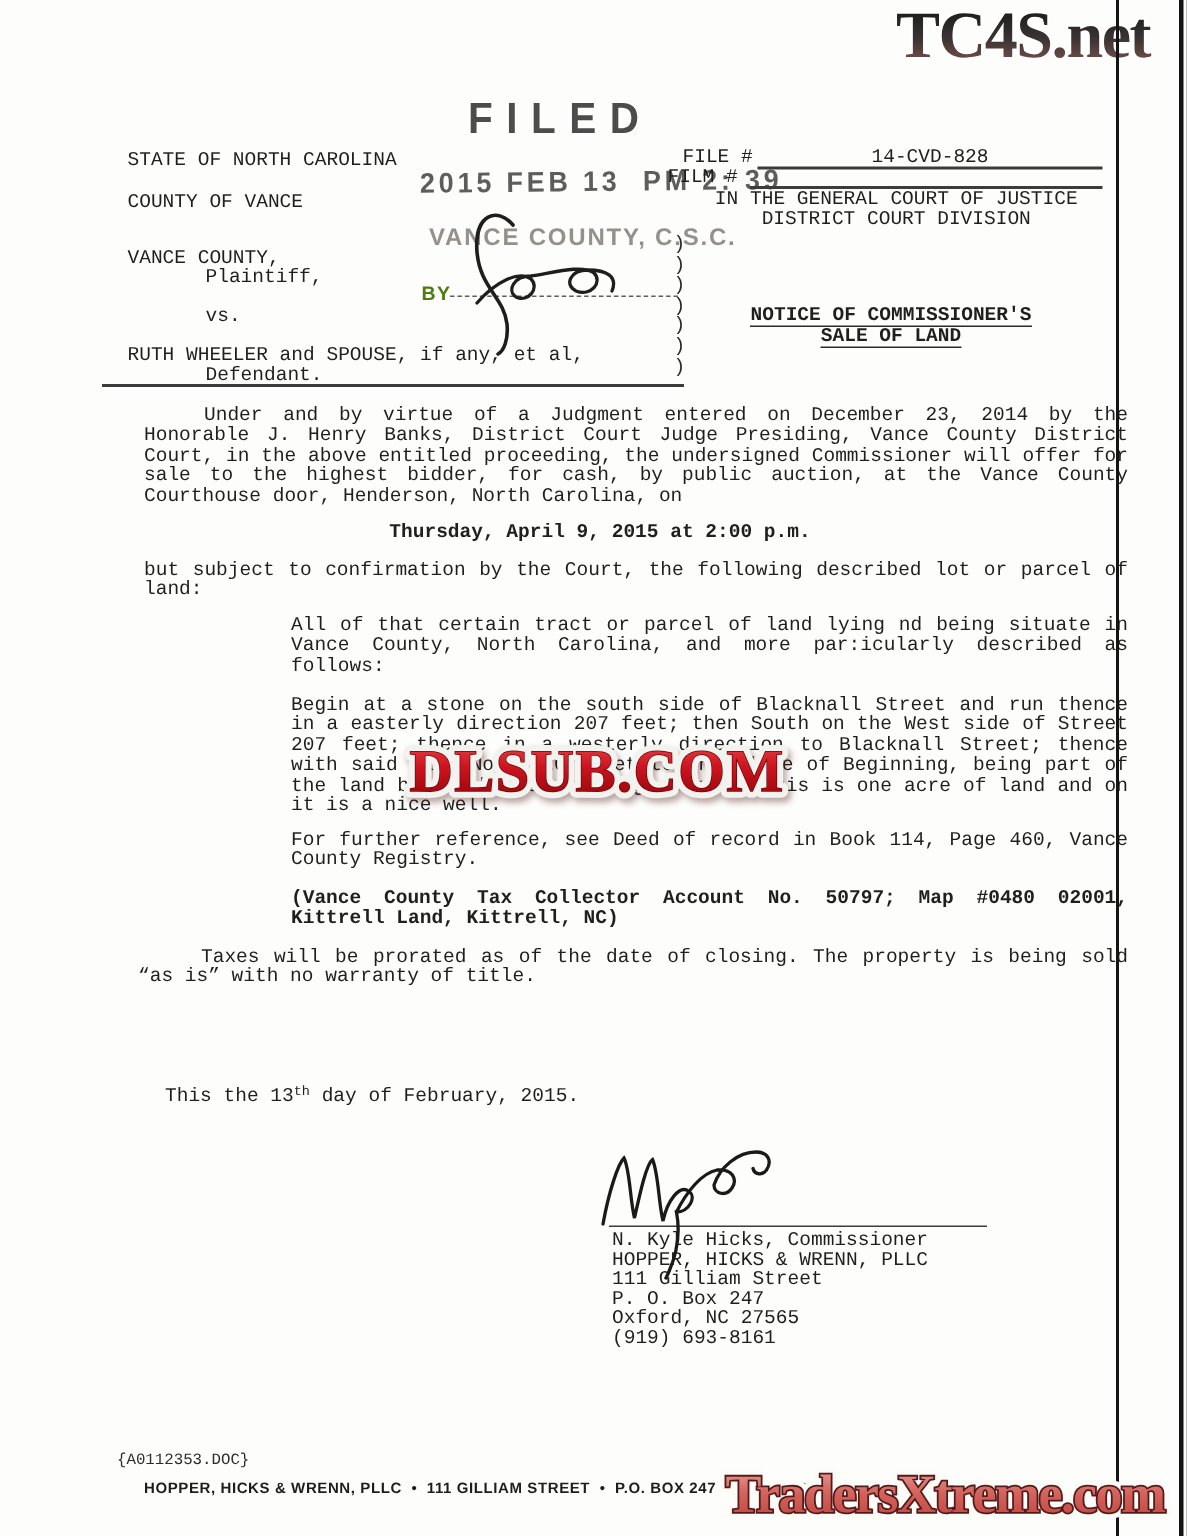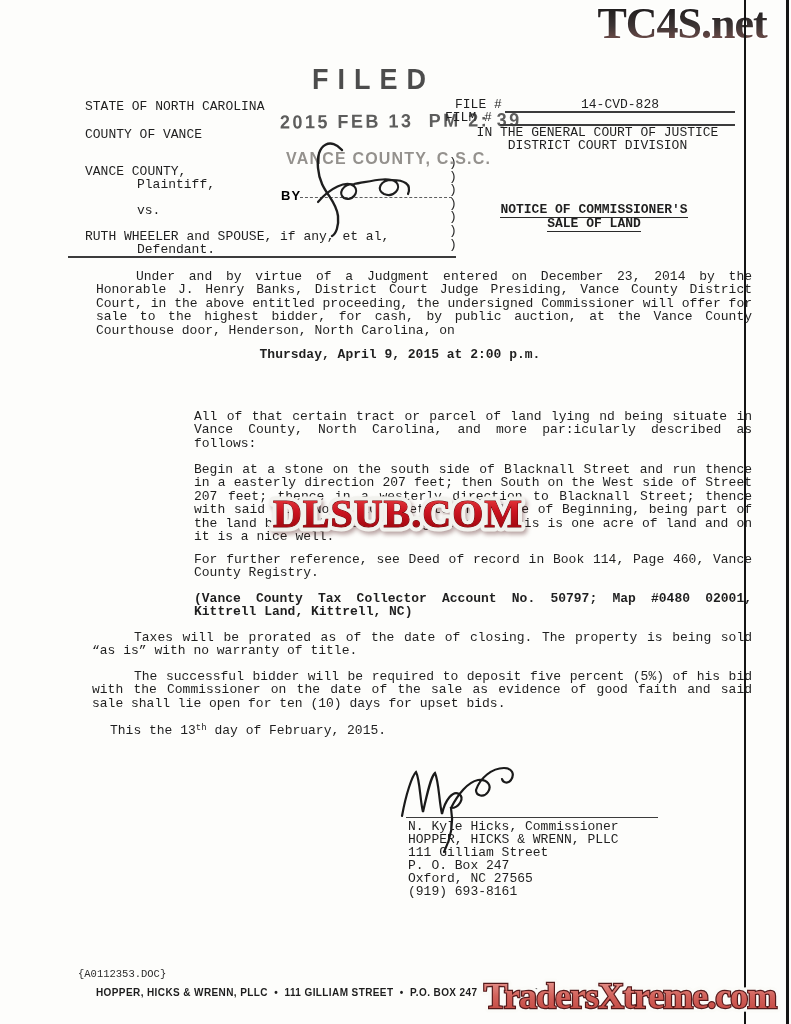--- a/index.html
+++ b/index.html
@@ -24,21 +24,21 @@
   .stamp-date{
     font-family:"Liberation Sans",sans-serif;font-weight:700;font-size:18px;
     letter-spacing:2.5px;color:#3a3a3a;opacity:.82;transform:rotate(-.6deg) scaleY(1.05);white-space:pre;
   }
   .stamp-office{
     font-family:"Liberation Sans",sans-serif;font-weight:700;font-size:16px;
     letter-spacing:1.2px;color:#8f8c88;opacity:.95;
   }
   .stamp-by{
     font-family:"Liberation Sans",sans-serif;font-weight:700;font-size:13px;
-    color:#000000;letter-spacing:1px;text-align:right;
+    color:#4d7c0f;letter-spacing:1px;text-align:right;
   }
   .dash-line{position:absolute;border-top:1.6px dashed #5f5f5f;}
   .parens{white-space:pre;font-size:13px;line-height:13.6px;color:#2a2a2a;}
   .sup{font-size:9px;vertical-align:4px;}
   .footer-doc{font-size:10.5px;color:#2c2c2c;}
   .footer-firm{
     font-family:"Liberation Sans",sans-serif;font-weight:700;font-size:10px;
     letter-spacing:.4px;color:#1d1d1d;white-space:pre;
   }
   .wm{position:absolute;pointer-events:none;}
@@ -87,28 +87,28 @@
   <div class="abs mono center" style="left:455px;top:126px;width:285px;">IN THE GENERAL COURT OF JUSTICE</div>
   <div class="abs mono center" style="left:455px;top:203px;width:278px;text-align:center;">
     <span class="b underline-span">NOTICE OF COMMISSIONER'S</span>
   </div>
   <div class="abs mono center" style="left:455px;top:217px;width:278px;">
     <span class="b underline-span">SALE OF LAND</span>
   </div>
 
   <div class="abs mono just" style="left:72px;top:270px;width:656px;text-indent:40px;">Under and by virtue of a Judgment entered on December 23, 2014 by the Honorable J. Henry Banks, District Court Judge Presiding, Vance County District Court, in the above entitled proceeding, the undersigned Commissioner will offer for sale to the highest bidder, for cash, by public auction, at the Vance County Courthouse door, Henderson, North Carolina, on</div>
   <div class="abs mono b center" style="left:72px;top:348px;width:656px;">Thursday, April 9, 2015 at 2:00 p.m.</div>
+  <div class="abs mono just" style="left:72px;top:373px;width:656px;">but subject to confirmation by the Court, the following described lot or parcel of land:</div>
 
   <div class="abs mono just" style="left:170px;top:410px;width:558px;">All of that certain tract or parcel of land lying nd being situate in Vance County, North Carolina, and more par:icularly described as follows:</div>
   <div class="abs mono just" style="left:170px;top:463px;width:558px;">Begin at a stone on the south side of Blacknall Street and run thence in a easterly direction 207 feet; then South on the West side of Street 207 feet; thence in a westerly direction to Blacknall Street; thence with said line North 207 feet to the place of Beginning, being part of the land bought by me of George Rogers, this is one acre of land and on it is a nice well.</div>
   <div class="abs mono just" style="left:170px;top:553px;width:558px;">For further reference, see Deed of record in Book 114, Page 460, Vance County Registry.</div>
   <div class="abs mono just b" style="left:170px;top:592px;width:558px;">(Vance County Tax Collector Account No. 50797; Map #0480 02001, Kittrell Land, Kittrell, NC)</div>
 
   <div class="abs mono just" style="left:68px;top:631px;width:660px;text-indent:42px;">Taxes will be prorated as of the date of closing. The property is being sold “as is” with no warranty of title.</div>
-  <div class="abs mono just" style="left:68px;top:670px;width:660px;text-indent:42px;">The successful bidder will be required to deposit five percent (5%) of his bid with the Commissioner on the date of the sale as evidence of good faith and said sale shall lie open for ten (10) days for upset bids.</div>
 
   <div class="abs mono" style="left:110px;top:722px;"><span>This the 13</span><span class="sup">th</span><span> day of February, 2015.</span></div>
 
   <svg class="abs" style="left:396px;top:764px;z-index:2;" width="134" height="96" viewBox="0 0 134 96">
     <path d="M6,52 C10,30 16,12 20,8 C24,16 24,36 27,48 C31,30 35,12 39,9 C43,18 43,38 46,50 C49,36 57,26 63,30 C69,34 63,44 55,44 C58,60 54,76 48,88" fill="none" stroke="#1a1a1a" stroke-width="2.2" stroke-linecap="round"></path>
     <path d="M55,44 C62,30 72,18 82,16 C92,15 96,22 92,28 C88,34 80,32 80,26 C84,14 96,4 108,4 C116,4 119,10 115,16 C112,20 107,19 106,15" fill="none" stroke="#1a1a1a" stroke-width="2.2" stroke-linecap="round"></path>
   </svg>
   <div class="rule" style="left:406px;top:817px;width:252px;height:1.4px;"></div>
   <div class="abs mono" style="left:408px;top:820px;">N. Kyle Hicks, Commissioner</div>
   <div class="abs mono" style="left:408px;top:833px;">HOPPER, HICKS &amp; WRENN, PLLC</div>

